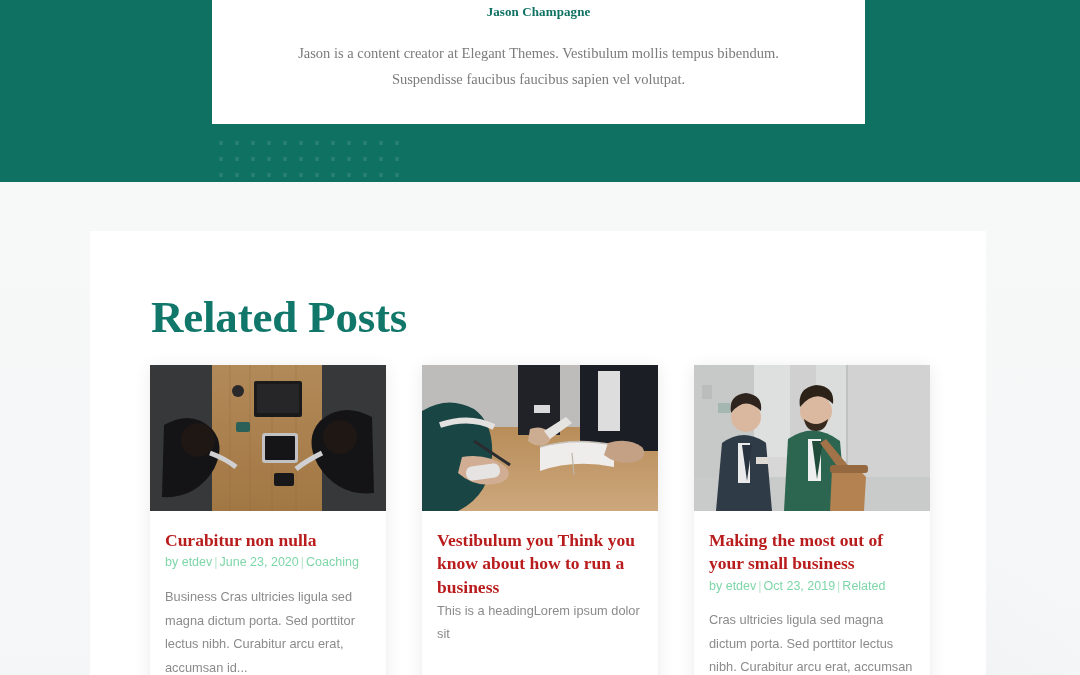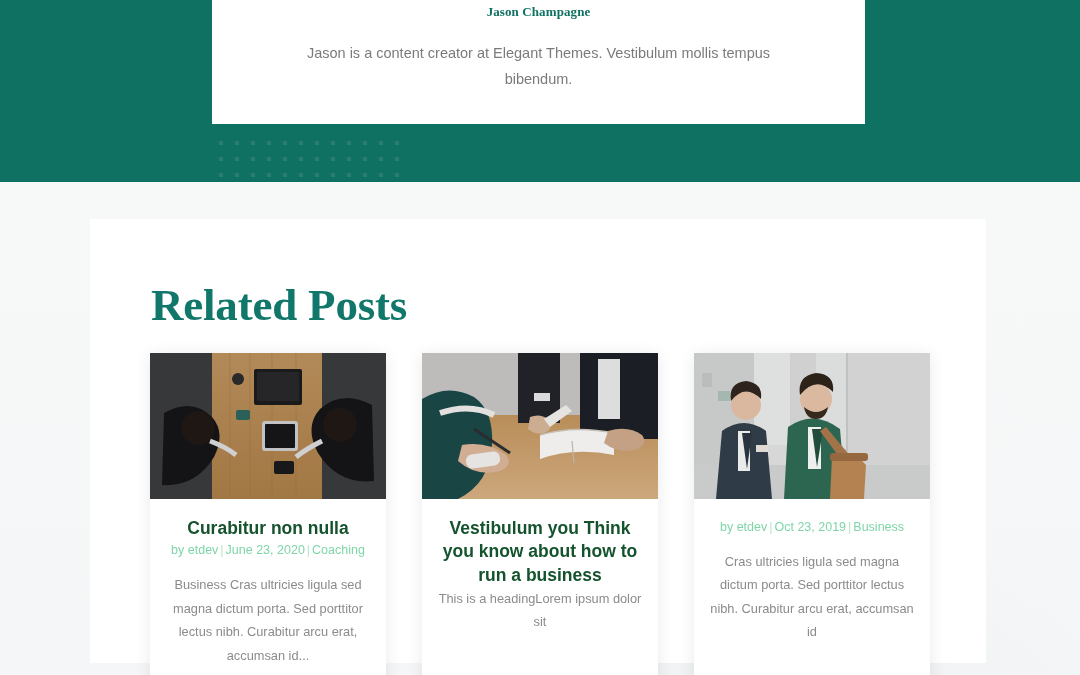--- a/index.html
+++ b/index.html
@@ -56,41 +56,41 @@
     letter-spacing: .1px;
     margin-top: 4px;
   }
 
   .testimonial-body {
     margin-top: 20px;
     font-size: 14.5px;
     line-height: 1.82;
     color: #7b7b7b;
     padding: 0 80px;
+    font-family: Liberation Serif, serif;
   }
 
   
   .bg-swoop {
     position: absolute;
     left: 0; top: 182px;
     width: 1080px; height: 493px;
     background:
       radial-gradient(ellipse 620px 420px at 72% 118%, #eef1f2 0%, rgba(238,241,242,0) 62%),
       linear-gradient(180deg, #f7f9f9 0%, #f4f6f7 100%);
   }
 
   
   .content-panel {
     position: absolute;
     left: 90px;
-    top: 219px;
+    top: 231px;
     width: 896px;
     height: 444px;
     background: #ffffff;
-    text-align: center;
   }
 
   .section-title {
     font-family: "Liberation Serif", serif;
     font-weight: bold;
     font-size: 45px;
     line-height: 1;
     color: #11776a;
     position: absolute;
     left: 61px;
@@ -124,25 +124,25 @@
     overflow: hidden;
     background: #3a3a3a;
   }
   .post-thumb svg { display:block; width:236px; height:146px; }
 
   .post-body {
     padding: 18px 15px 22px 15px;
   }
 
   .post-title {
-    font-family: Liberation Sans, sans-serif;
+    font-family: Liberation Serif, serif;
     font-weight: bold;
     font-size: 17.5px;
     line-height: 1.33;
-    color: #14532d;
+    color: #b91c1c;
     margin-bottom: 9px;
   }
 
   .post-meta {
     font-size: 12.5px;
     line-height: 1.75;
     color: #7ed6a8;
     margin-bottom: 11px;
   }
   .post-meta .sep { color: #b9e6cd; padding: 0 2px; }
@@ -159,20 +159,21 @@
 </head>
 <body>
 
 <div class="hero-band">
   <div class="dot-pattern"></div>
 
   <div class="testimonial-card">
     <div class="testimonial-name">Jason Champagne</div>
     <div class="testimonial-body">
       <div>Jason is a content creator at Elegant Themes. Vestibulum mollis tempus bibendum.</div>
+      <div>Suspendisse faucibus faucibus sapien vel volutpat.</div>
     </div>
   </div>
 </div>
 
 <div class="bg-swoop"></div>
 
 <div class="content-panel">
 
   <h2 class="section-title">Related Posts</h2>
 
@@ -286,21 +287,22 @@
             <path d="M106 42 q16 -20 33 -3 q2 -18 -17 -19 q-19 3 -16 22z" fill="#201509"></path>
             <path d="M110 54 q12 10 24 0 q-2 12 -12 12 q-10 0 -12 -12z" fill="#2a1c10"></path>
             <path d="M132 74 l30 36 l-8 6 l-28 -38z" fill="#9d6b3d"></path>
             <path d="M138 104 q22 -8 34 8 l-2 34 l-34 0 z" fill="#b07a46"></path>
             <rect x="136" y="100" width="38" height="8" rx="3" fill="#8f5f35"></rect>
           </g>
           <rect x="0" y="0" width="236" height="146" fill="#fff" opacity=".06"></rect>
         </svg>
       </a>
       <div class="post-body">
+        <a class="post-title">Making the most out of your small business</a>
         <div class="post-meta">
-          <span>by </span><a>etdev</a><span class="sep">|</span><span>Oct 23, 2019</span><span class="sep">|</span><a>Business</a>
+          <span>by </span><a>etdev</a><span class="sep">|</span><span>Oct 23, 2019</span><span class="sep">|</span><a>Related</a>
         </div>
         <div class="post-excerpt">Cras ultricies ligula sed magna dictum porta. Sed porttitor lectus nibh. Curabitur arcu erat, accumsan id</div>
       </div>
     </div>
 
   </div>
 </div>
 
 </body></html>

